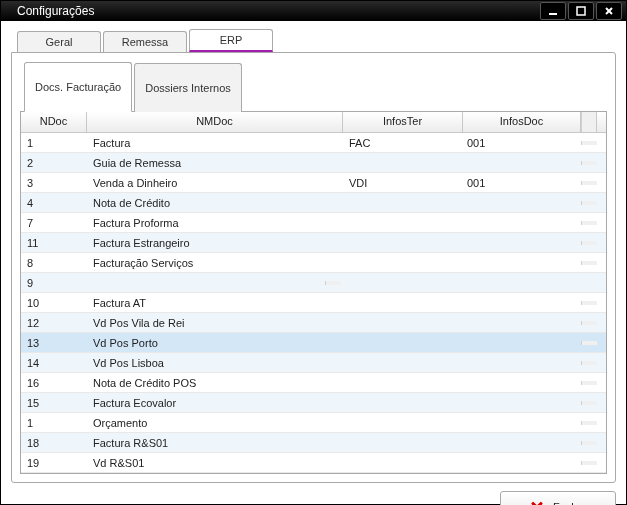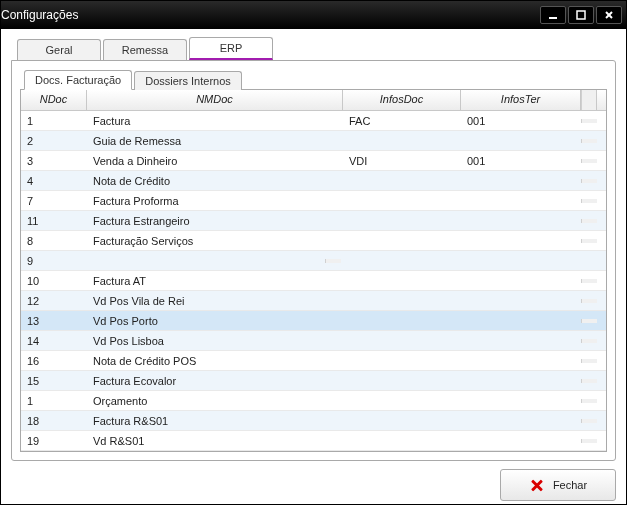--- a/index.html
+++ b/index.html
@@ -14,27 +14,27 @@
     width: 627px;
     height: 505px;
     background: #fff;
     position: relative;
     box-sizing: border-box;
     border: 1px solid #000;
     display: flex;
     flex-direction: column;
   }
   .titlebar {
-    height: 28px;
+    height: 20px;
     background: linear-gradient(to bottom, #2a2a2a 0%, #000 100%);
     color: #fff;
     display: flex;
     align-items: center;
     justify-content: space-between;
-    padding: 0 4px 0 0;
+    padding: 0 4px 0 16px;
     flex: 0 0 auto;
   }
   .titlebar .title {
     font-size: 12px;
   }
   .win-controls {
     display: flex;
     gap: 2px;
   }
   .win-btn {
@@ -98,21 +98,21 @@
     position: relative;
   }
 
   
   .inner-tabs {
     display: flex;
     align-items: flex-end;
     margin-left: 4px;
   }
   .inner-tab {
-    padding: 3px 10px;
+    padding: 18px 10px;
     border: 1px solid #a9a9a9;
     border-bottom: none;
     background: #f2f2f2;
     margin-right: 2px;
     border-radius: 3px 3px 0 0;
     cursor: pointer;
     position: relative;
     top: 1px;
     color: #333;
     font-size: 11px;
@@ -146,21 +146,20 @@
     flex: 0 0 auto;
   }
   .grid-head .cell {
     border-right: 1px solid #c8c8c8;
     padding: 3px 6px;
     text-align: center;
     color: #222;
     box-sizing: border-box;
     overflow: hidden;
     white-space: nowrap;
-    font-style: italic;
   }
   .grid-body {
     flex: 1 1 auto;
     overflow: hidden;
   }
   .grid-row {
     display: flex;
     height: 19px;
     align-items: center;
     border-bottom: 1px solid #e9e9e9;
@@ -271,22 +270,22 @@
         <div class="inner-tab active">Docs. Facturação</div>
         <div class="inner-tab">Dossiers Internos</div>
       </div>
 
       <div class="inner-panel">
 
         <div class="grid">
           <div class="grid-head">
             <div class="cell col-ndoc">NDoc</div>
             <div class="cell col-nmdoc">NMDoc</div>
+            <div class="cell col-infoster">InfosTer</div>
             <div class="cell col-infosdoc">InfosDoc</div>
-            <div class="cell col-infoster">InfosTer</div>
             <div class="cell scrollbar-col"></div>
           </div>
           <div class="grid-body" id="grid-body">
 
           <div class="grid-row">
                 <div class="cell col-ndoc">1</div>
                 <div class="cell col-nmdoc">Factura</div>
                 <div class="cell col-infosdoc">FAC</div>
                 <div class="cell col-infoster">001</div>
                 <div class="cell scrollbar-col"></div>

